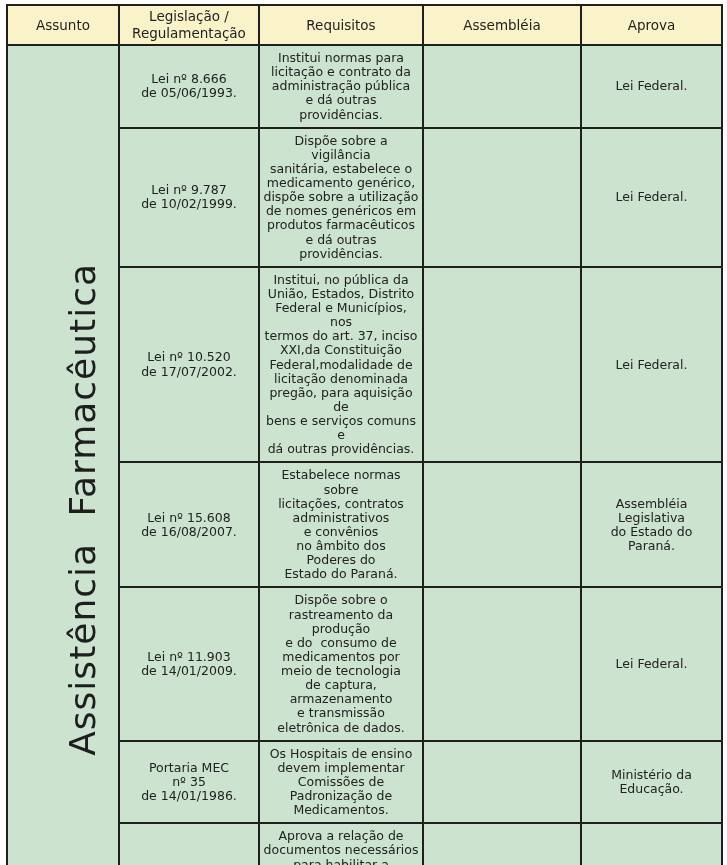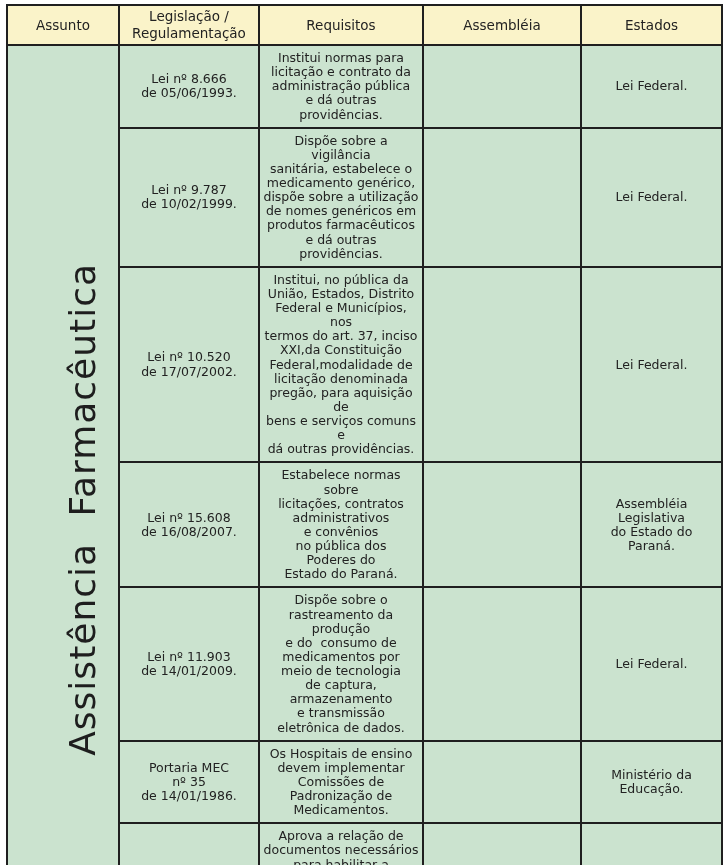--- a/index.html
+++ b/index.html
@@ -85,21 +85,21 @@
       <col class="c-observacoes">
       <col class="c-origem">
     </colgroup>
     <thead>
       <tr>
         <th>Assunto</th>
         <th>Legislação /
 Regulamentação</th>
         <th>Requisitos</th>
         <th>Assembléia</th>
-        <th>Estados</th>
+        <th>Aprova</th>
       </tr>
     </thead>
     <tbody>
       <tr>
         <td class="assunto-cell" rowspan="7">
           <span class="vertical-label">Assistência  Farmacêutica</span>
         </td>
         <td>Lei nº 8.666
 de 05/06/1993.</td>
         <td>Institui normas para
@@ -138,21 +138,21 @@
         <td></td>
         <td>Lei Federal.</td>
       </tr>
       <tr>
         <td>Lei nº 15.608
 de 16/08/2007.</td>
         <td>Estabelece normas sobre
 licitações, contratos
 administrativos
 e convênios
-no pública dos
+no âmbito dos
 Poderes do
 Estado do Paraná.</td>
         <td></td>
         <td>Assembléia
 Legislativa
 do Estado do
 Paraná.</td>
       </tr>
       <tr>
         <td>Lei nº 11.903

